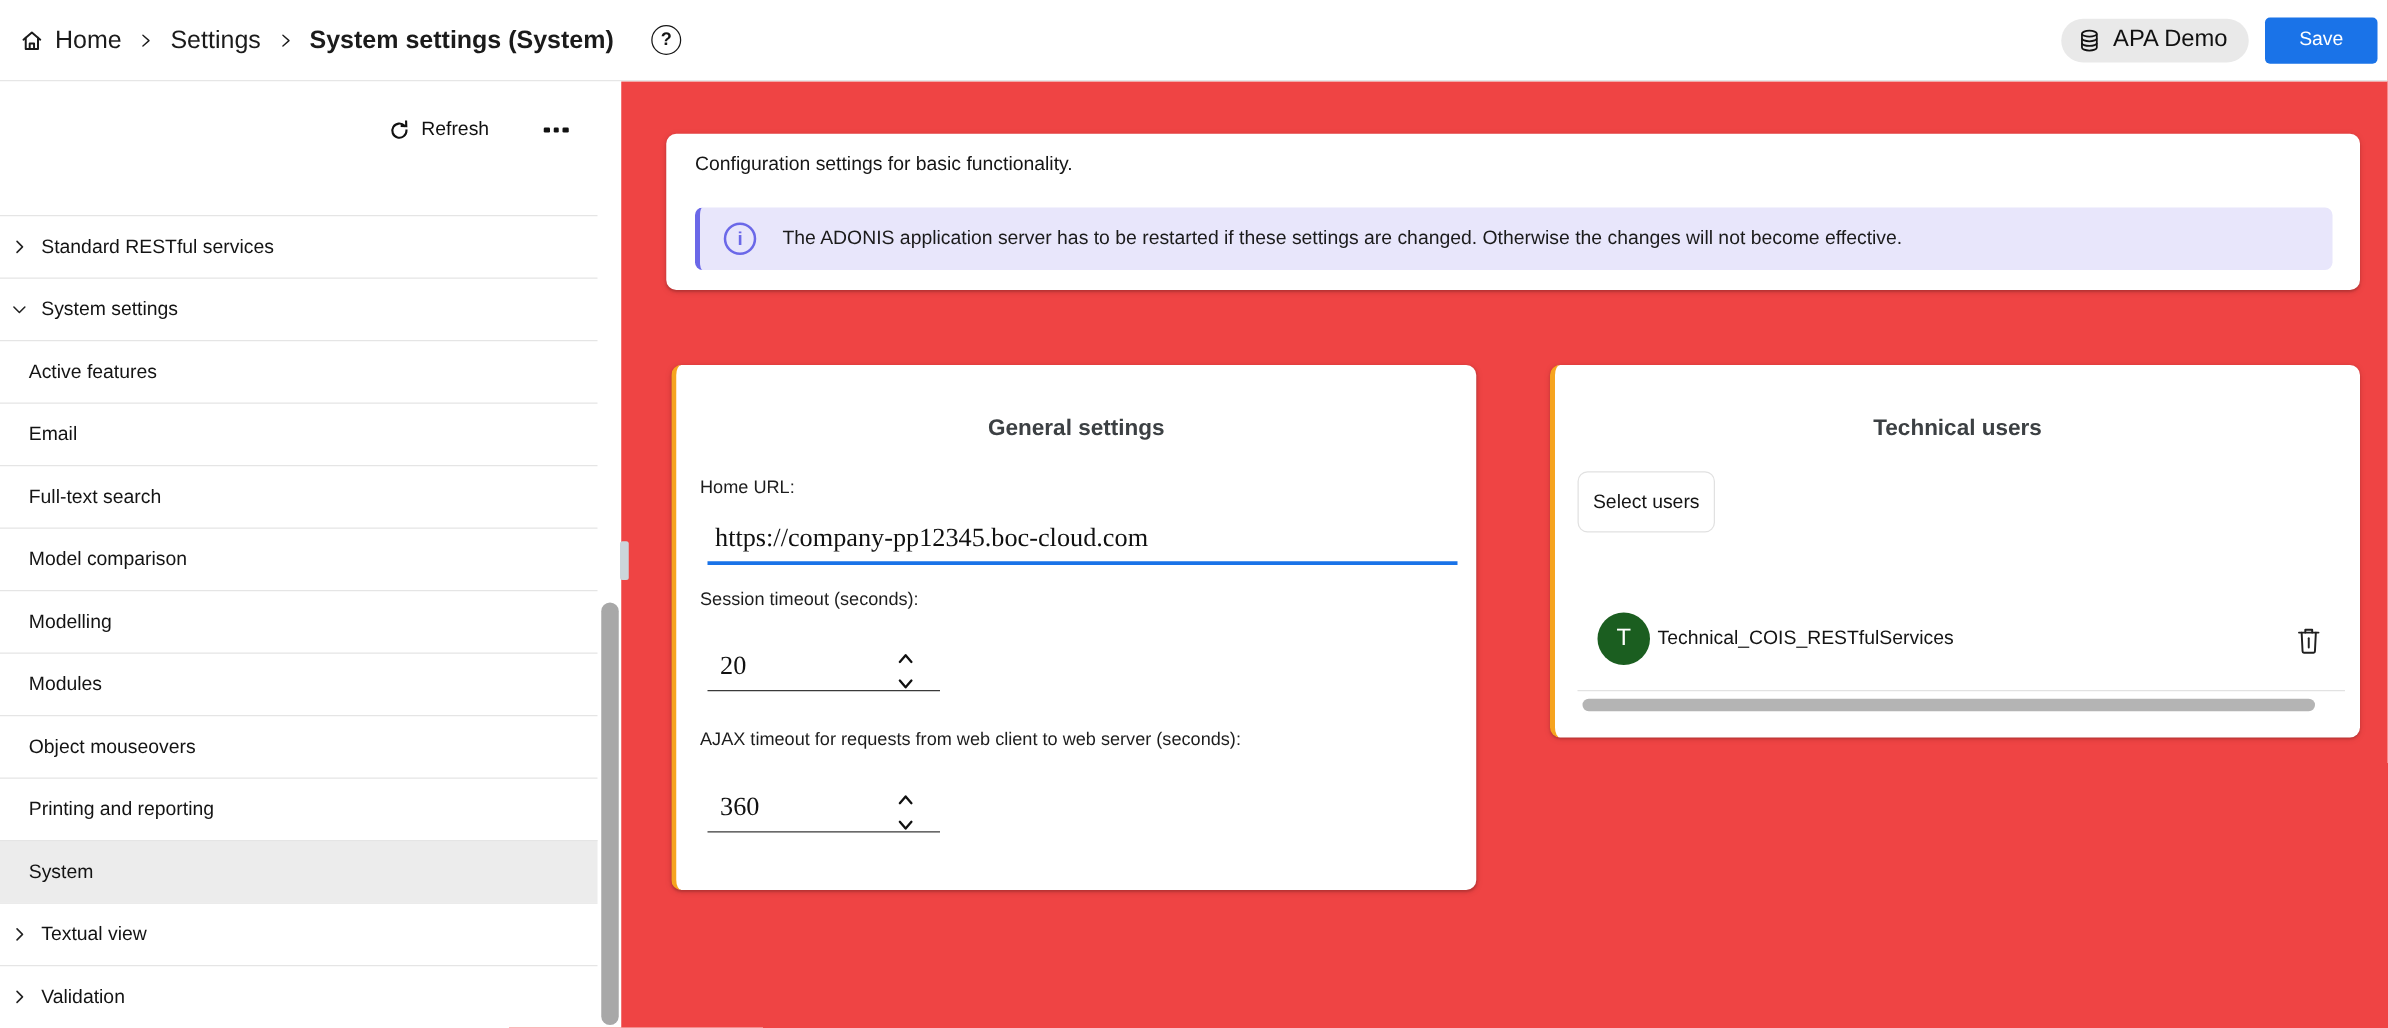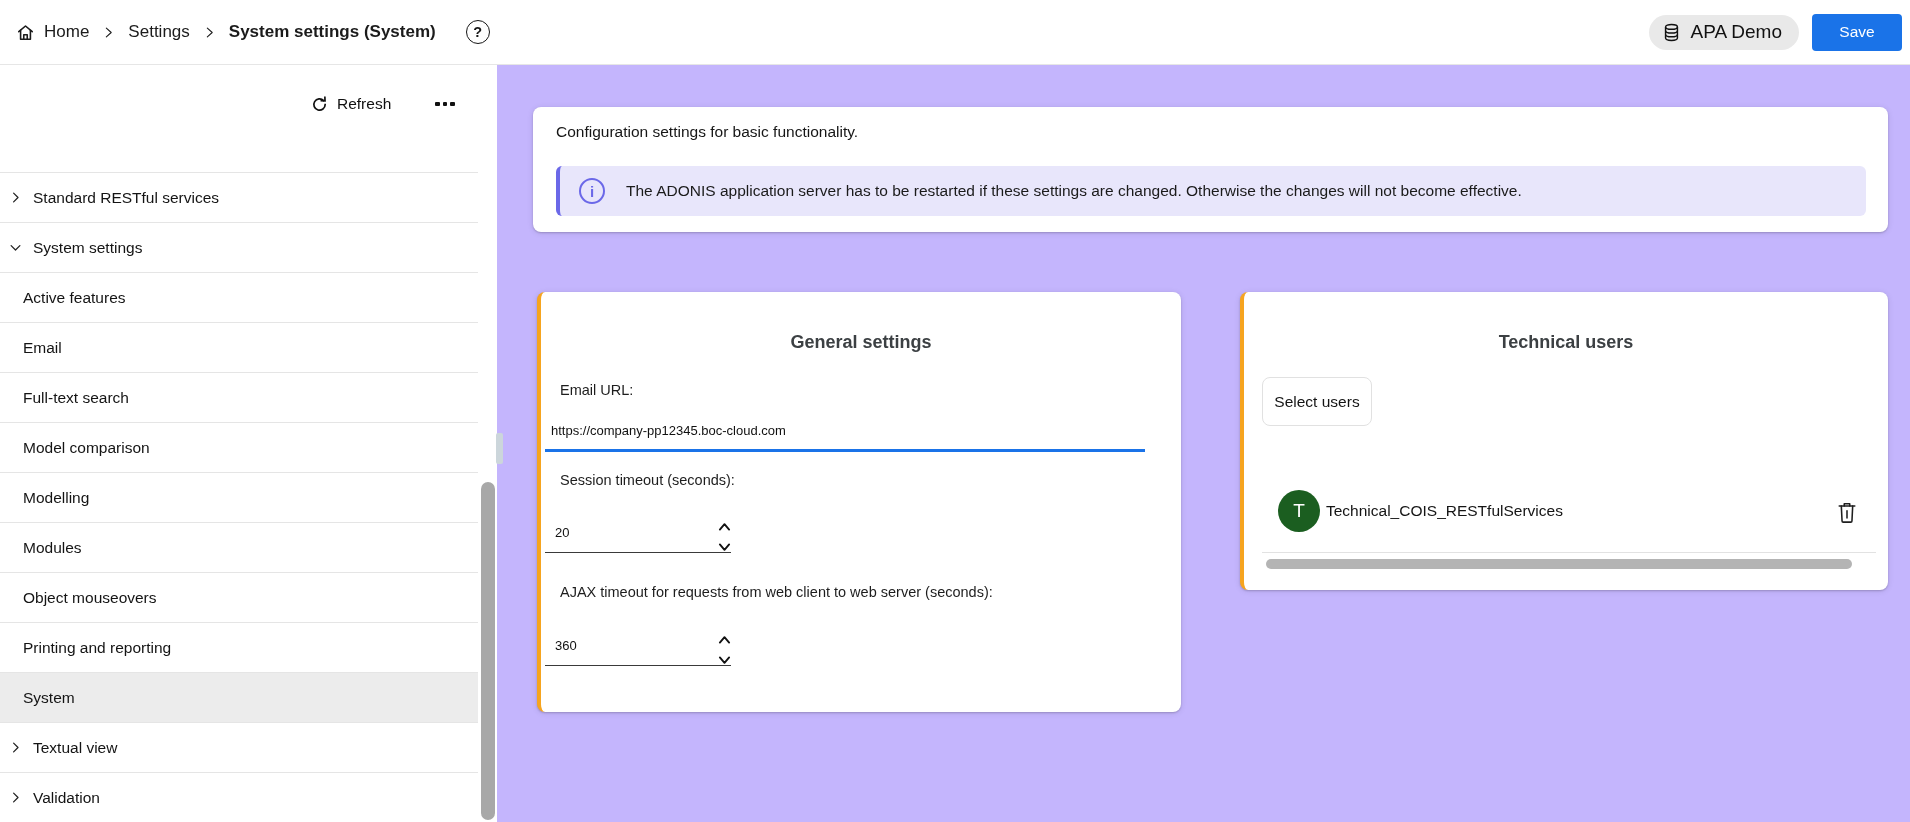--- a/index.html
+++ b/index.html
@@ -10,21 +10,21 @@
     -webkit-font-smoothing:antialiased;
   }
   svg { display:block; }
 
   
   .topbar {
     position:absolute; top:0; left:0; width:1910px; height:65px;
     background:#fff; border-bottom:1px solid #e6e6e6;
     display:flex; align-items:center; z-index:5;
   }
-  .breadcrumb { display:flex; align-items:center; padding-left:16px; font-size:17px; color:#1b1b1b; }
+  .breadcrumb { display:flex; align-items:center; padding-left:16px; font-size:20px; color:#1b1b1b; }
   .crumb { cursor:pointer; }
   .crumb.current { font-weight:bold; }
   .crumb-home-icon { width:19px; height:19px; margin-right:9px; }
   .crumb-sep { width:13px; height:13px; margin:0 13px; }
   .crumb-sep polyline, .crumb-home-icon path { fill:none; stroke:#1b1b1b; stroke-width:2; stroke-linecap:round; stroke-linejoin:round; }
   .help-btn {
     width:24px; height:24px; margin-left:30px; border:1.8px solid #161616; border-radius:50%;
     background:#fff; font-size:14.5px; font-weight:bold; color:#161616;
     display:flex; align-items:center; justify-content:center; cursor:pointer;
   }
@@ -67,21 +67,21 @@
   .vscroll-outer {
     position:absolute; left:481px; top:482px; width:14px; height:338px;
     background:#a8a8a8; border-radius:7px; z-index:4; cursor:pointer;
   }
   .vscroll-inner {
     position:absolute; left:496px; top:433px; width:7px; height:31px;
     background:#ccd6db; border-radius:2px; z-index:4; cursor:pointer;
   }
 
   
-  .main { position:absolute; left:497px; top:65px; right:0; bottom:0; background:#c4b5fd; }
+  .main { position:absolute; left:497px; top:65px; right:0; bottom:0; background:#ef4444; }
   .card {
     position:absolute; background:#fff; border-radius:8px;
     box-shadow:0 1px 2px rgba(0,0,0,.18), 0 1px 6px rgba(0,0,0,.10);
   }
   .card.accent { border-left:4px solid var(--accent-orange,#f6a41f); }
 
   .info-card { left:36px; top:42px; width:1355px; height:125px; }
   .info-desc { position:absolute; left:23px; top:16px; font-size:15.5px; color:#161616; }
   .notice {
     position:absolute; left:23px; top:59px; width:1310px; height:50px;
@@ -98,22 +98,22 @@
 
   .general-card { left:40px; top:227px; width:644px; height:420px; }
   .tech-card   { left:743px; top:227px; width:648px; height:298px; }
   .card-title { text-align:center; padding-top:40px; font-size:18px; font-weight:bold; color:#3c4043; }
 
   .field-label { position:absolute; left:19px; font-size:14.5px; color:#1d1d1d; }
   .lbl-baseurl { top:90px; }
   .lbl-session { top:180px; }
   .lbl-ajax    { top:292px; }
   .text-input {
-    position:absolute; left:4px; background:transparent; border:none; outline:none;
-    font-size:13px; color:#111; font-family:Liberation Sans, sans-serif; height:38px;
+    position:absolute; left:25px; background:transparent; border:none; outline:none;
+    font-size:21px; color:#111; font-family:Liberation Serif, serif; height:38px;
   }
   .url-input { top:122px; width:600px; border-bottom:3px solid var(--accent-blue,#1a73e8); padding:0 2px 2px 6px; }
   .num-input { width:186px; border-bottom:1.5px solid #3a3a3a; padding:0 30px 2px 10px; }
   .num-session { top:223px; }
   .num-ajax    { top:336px; }
   .stepper { position:absolute; left:172px; width:22px; height:36px; display:flex; flex-direction:column; justify-content:space-between; }
   .stp-session { top:227px; }
   .stp-ajax    { top:340px; }
   .stepper svg { width:17px; height:15px; margin:0 auto; cursor:pointer; }
   .stepper polyline { fill:none; stroke:#111; stroke-width:2.4; stroke-linecap:round; stroke-linejoin:round; }
@@ -247,21 +247,21 @@
     <div class="info-desc">Configuration settings for basic functionality.</div>
     <div class="notice">
       <i class="info-icon">i</i>
       <span class="notice-text">The ADONIS application server has to be restarted if these settings are changed. Otherwise the changes will not become effective.</span>
     </div>
   </section>
 
   <section class="card accent general-card">
     <h2 class="card-title">General settings</h2>
 
-    <label class="field-label lbl-baseurl">Email URL:</label>
+    <label class="field-label lbl-baseurl">Home URL:</label>
     <input class="text-input url-input" type="text" value="https://company-pp12345.boc-cloud.com" style="">
 
     <label class="field-label lbl-session">Session timeout (seconds):</label>
     <input class="text-input num-input num-session" type="text" value="20" style="">
     <div class="stepper stp-session">
       <svg viewBox="0 0 22 18">
           <polyline points="5 13 11 6 17 13"></polyline>
         </svg>
       <svg viewBox="0 0 22 18">
           <polyline points="5 5 11 12 17 5"></polyline>

